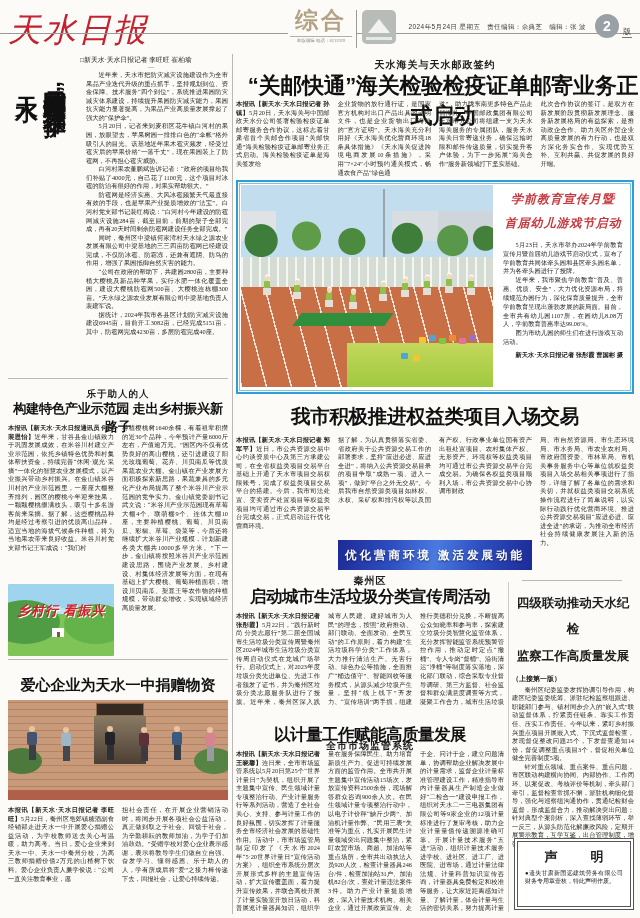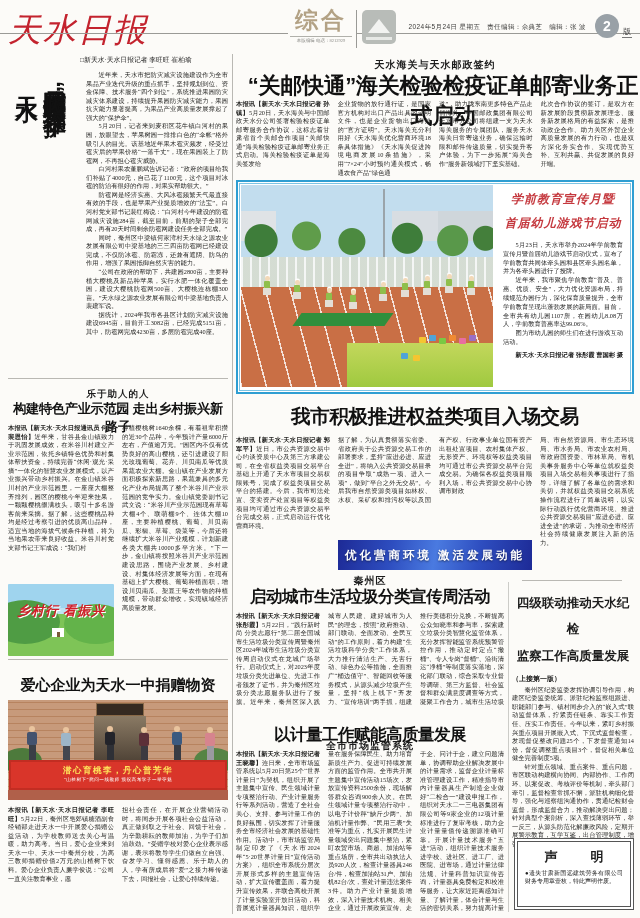--- a/index.html
+++ b/index.html
@@ -242,24 +242,20 @@
       </div>
     <div class="man" style="left:130px;top:27px;--shirt:#5c3038;--pants:#3c3a40">
         <span class="legs"></span>
       </div>
     <div class="man" style="left:163px;top:26px;--shirt:#3b5a80;--pants:#383c44">
         <span class="legs"></span>
       </div>
     <div class="man" style="left:196px;top:27px;--shirt:#d6848e;--pants:#9a9aa0">
         <span class="legs"></span>
       </div>
-    <div class="lb-banner">
-      <div class="l1">潜心育桃李，丹心普芳华</div>
-      <div class="l2">“山楂树下”慰问一线教师 预祝高考学子一举夺魁</div>
-    </div>
     <div class="ground"></div>
   </div>
 
   <div class="abs lb-col1 body-txt just hidden-overflow lead">
     <b>本报讯【新天水·天水日报记者 李旺旺】</b><span>5月22日，秦州区皂郊镇糖酒副食经销部走进天水一中开展爱心捐赠公益活动，为学校教师送去关心与温暖，助力高考。当日，爱心企业来到天水一中、天水一中秦州分校，为高三教师捐赠价值2万元的山楂树下饮料。爱心企业负责人廉学俊说：“公司一直关注教育事业，愿</span>
   </div>
   <div class="abs lb-col2 body-txt just hidden-overflow">
     <span>担社会责任，在开展企业营销活动时，将同步开展各项社会公益活动，真正做到取之于社会、回馈于社会，为辛勤耕耘的教师加油，为学子们加油鼓劲。”受赠学校对爱心企业表示感谢，表示将教导学生们做自立自强、奋发学习、懂得感恩、乐于助人的人，学有所成后将“爱”之接力棒传递下去，回报社会，让爱心持续传递。</span>
   </div>
 

